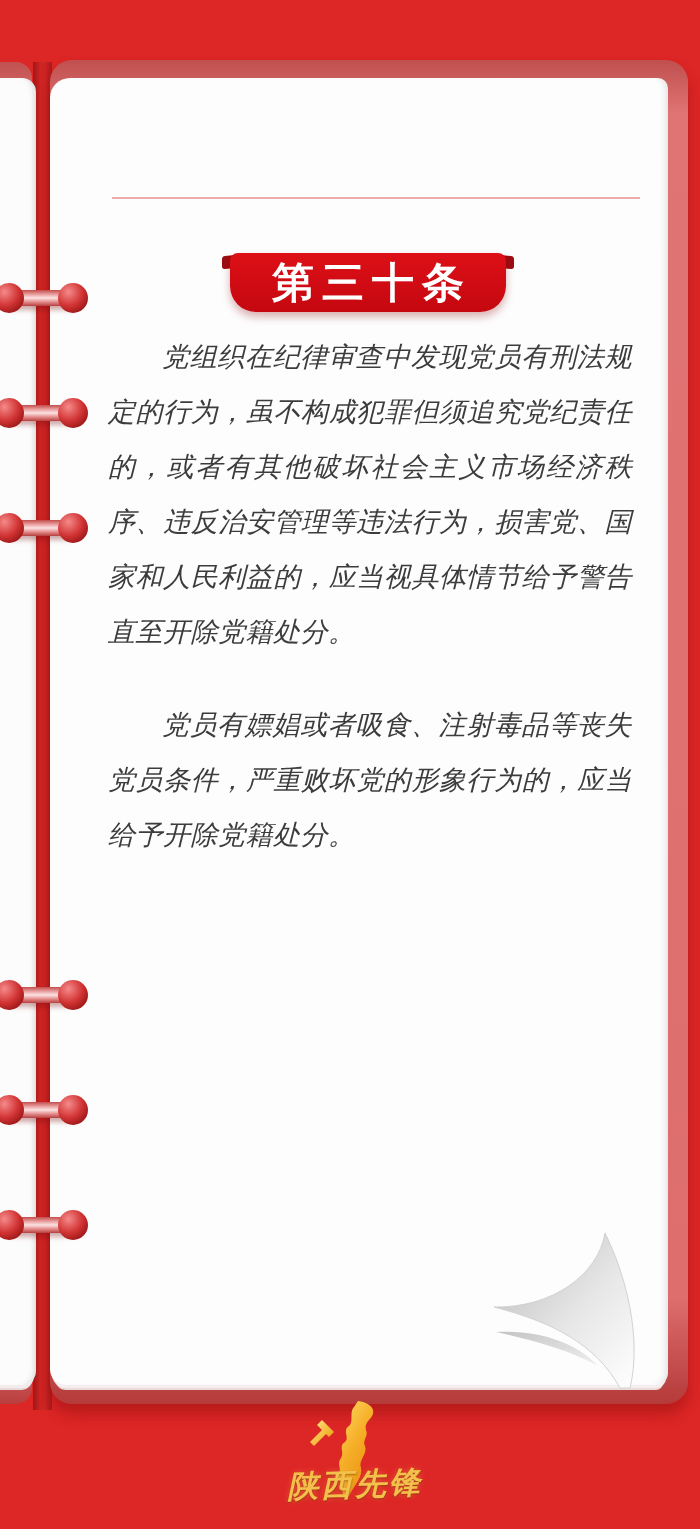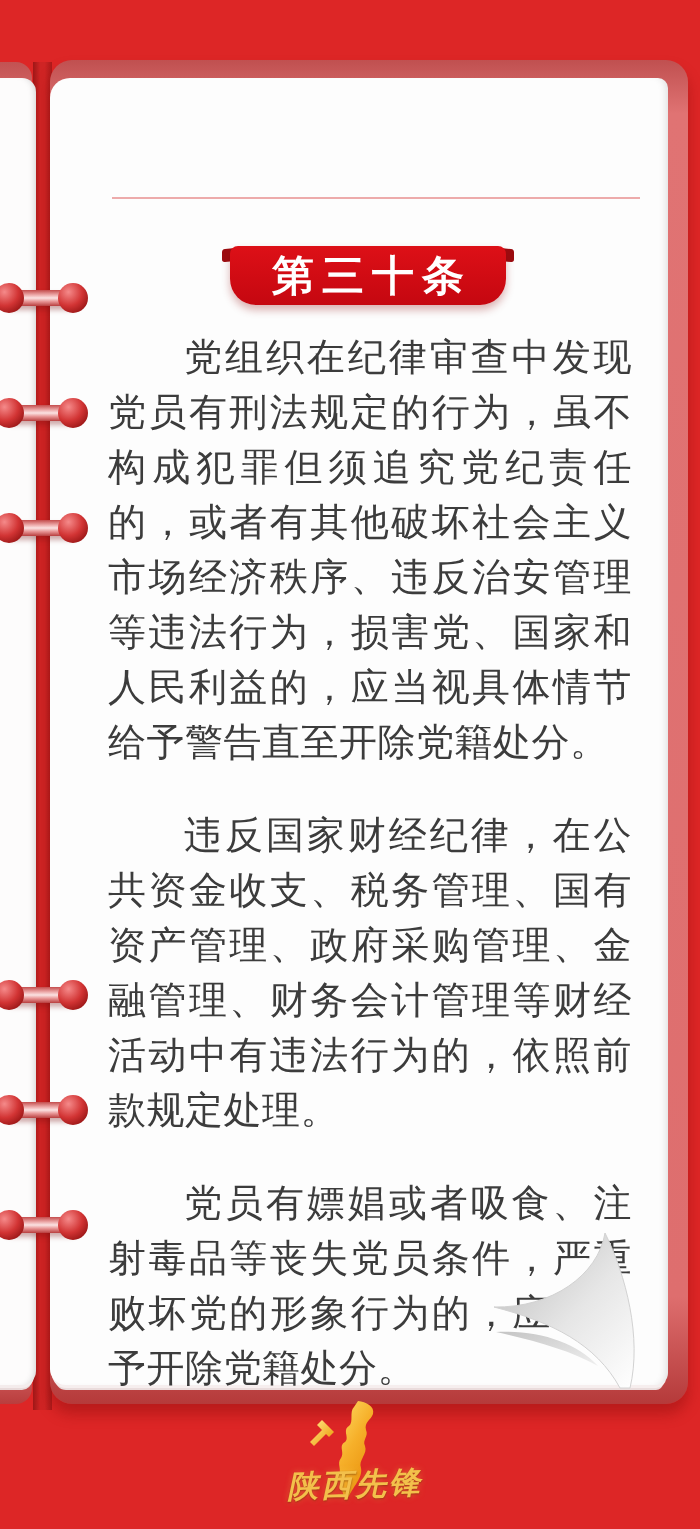--- a/index.html
+++ b/index.html
@@ -54,37 +54,37 @@
     position:absolute;left:383px;top:110px;width:285px;height:57px;z-index:5;
     background:linear-gradient(180deg,var(--badge_red,#e6151c),#d90e16);
     border-radius:10px 2px 2px 10px;
     box-shadow:-2px 7px 9px rgba(150,10,10,.35);
     display:flex;align-items:center;justify-content:center;
   }
   .badge span{color:#fff;font-size:37px;font-weight:bold;letter-spacing:1px;}
   
   .divider{position:absolute;left:112px;top:197px;width:528px;height:2px;background:#edabab;}
   
-  .ribbon{position:absolute;left:222px;top:246px;width:292px;height:72px;z-index:5;}
+  .ribbon{position:absolute;left:222px;top:253px;width:292px;height:72px;z-index:5;}
   .ribbon .flap{position:absolute;top:2px;width:26px;height:13px;background:var(--flap_red,#9c0c10);}
   .ribbon .flap.f-left{left:0;border-radius:3px 0 0 3px;transform:skewY(-6deg);}
   .ribbon .flap.f-right{right:0;border-radius:0 3px 3px 0;transform:skewY(6deg);}
   .ribbon .ribbon-body{
     position:absolute;left:8px;right:8px;top:0;height:59px;
     background:linear-gradient(180deg,var(--ribbon_red,#dd1017),#c50710);
     border-radius:8px 8px 26px 26px;
     box-shadow:0 5px 8px rgba(140,0,0,.3);
     display:flex;align-items:center;justify-content:center;
   }
   .ribbon-body span{color:#fff;font-size:42px;font-weight:bold;letter-spacing:8px;text-indent:8px;}
   
   .article-text{position:absolute;left:108px;top:330px;width:524px;z-index:4;}
   .article-text p{
-    margin:0 0 38px 0;font-size:38px;line-height:55px;color:var(--text,#3c3c3c);
-    text-align:justify;text-indent:2em;letter-spacing:.5px;
+    margin:0 0 38px 0;font-size:27px;line-height:55px;color:var(--text,#3c3c3c);
+    text-align:justify;text-indent:2em;letter-spacing:.5px;font-style:italic;
   }
   
   .page-curl{position:absolute;right:50px;bottom:139px;width:160px;height:160px;z-index:5;}
   
   .footer-logo{position:absolute;left:250px;top:1396px;width:210px;height:130px;z-index:3;}
   .map-shape{position:absolute;left:78px;top:4px;}
   .emblem{position:absolute;left:52px;top:22px;}
   .logo-text{
     position:absolute;left:0;top:68px;width:210px;text-align:center;
     font-family:"DejaVu Serif","Liberation Serif",serif;font-style:italic;font-weight:bold;
@@ -143,21 +143,20 @@
   <div class="ribbon">
     <div class="flap f-left"></div>
     <div class="flap f-right"></div>
     <div class="ribbon-body">
       <span>第三十条</span>
     </div>
   </div>
 
   <div class="article-text">
     <p>党组织在纪律审查中发现党员有刑法规定的行为，虽不构成犯罪但须追究党纪责任的，或者有其他破坏社会主义市场经济秩序、违反治安管理等违法行为，损害党、国家和人民利益的，应当视具体情节给予警告直至开除党籍处分。</p>
-    <p>违反国家财经纪律，在公共资金收支、税务管理、国有资产管理、政府采购管理、金融管理、财务会计管理等财经活动中有违法行为的，依照前款规定处理。</p>
     <p>党员有嫖娼或者吸食、注射毒品等丧失党员条件，严重败坏党的形象行为的，应当给予开除党籍处分。</p>
   </div>
 
   <svg class="page-curl" viewBox="0 0 160 160">
     <defs>
       <linearGradient id="curlA" x1="0" y1="0" x2="1" y2="1">
         <stop offset="0" stop-color="#b7b7b7"></stop>
         <stop offset="0.55" stop-color="#e6e6e6"></stop>
         <stop offset="1" stop-color="#ffffff"></stop>
       </linearGradient>

